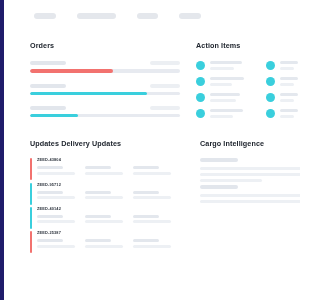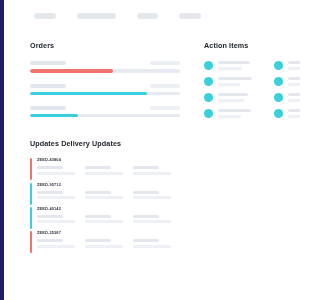--- a/index.html
+++ b/index.html
@@ -113,21 +113,21 @@
     position: absolute;
     left: 0;
     top: 0;
     bottom: 0;
     border-radius: 2px;
   }
 
   
   .actions {
     position: absolute;
-    left: 200px;
+    left: 192px;
     top: 42px;
     right: 0;
   }
   .actions-grid {
     margin-top: 12px;
     display: flex;
     gap: 22px;
   }
   .actions-col {
     display: flex;
@@ -420,15 +420,27 @@
               </div>
               <div class="ship-col">
                 <div class="sline-1"></div>
                 <div class="sline-2"></div>
               </div>
             </div>
           </div>
         </div>
     </div>
 
+    <div class="cargo">
+      <div class="heading">Cargo Intelligence</div>
+      <div class="cargo-body" id="cargo-body">
+          <div class="cline" style="width: 38px; background: rgb(226, 230, 236); height: 4px; margin-bottom: 5px;"></div>
+          <div class="cline" style="width: 103px; background: rgb(237, 240, 244); height: 3px; margin-bottom: 3px;"></div>
+          <div class="cline" style="width: 103px; background: rgb(237, 240, 244); height: 3px; margin-bottom: 3px;"></div>
+          <div class="cline" style="width: 62px; background: rgb(237, 240, 244); height: 3px; margin-bottom: 3px;"></div>
+          <div class="cline" style="width: 38px; background: rgb(226, 230, 236); height: 4px; margin-bottom: 5px;"></div>
+          <div class="cline" style="width: 103px; background: rgb(237, 240, 244); height: 3px; margin-bottom: 3px;"></div>
+          <div class="cline" style="width: 103px; background: rgb(237, 240, 244); height: 3px; margin-bottom: 3px;"></div>
+        </div>
+    </div>
 
   </div>
 </div>
 
 </body></html>

